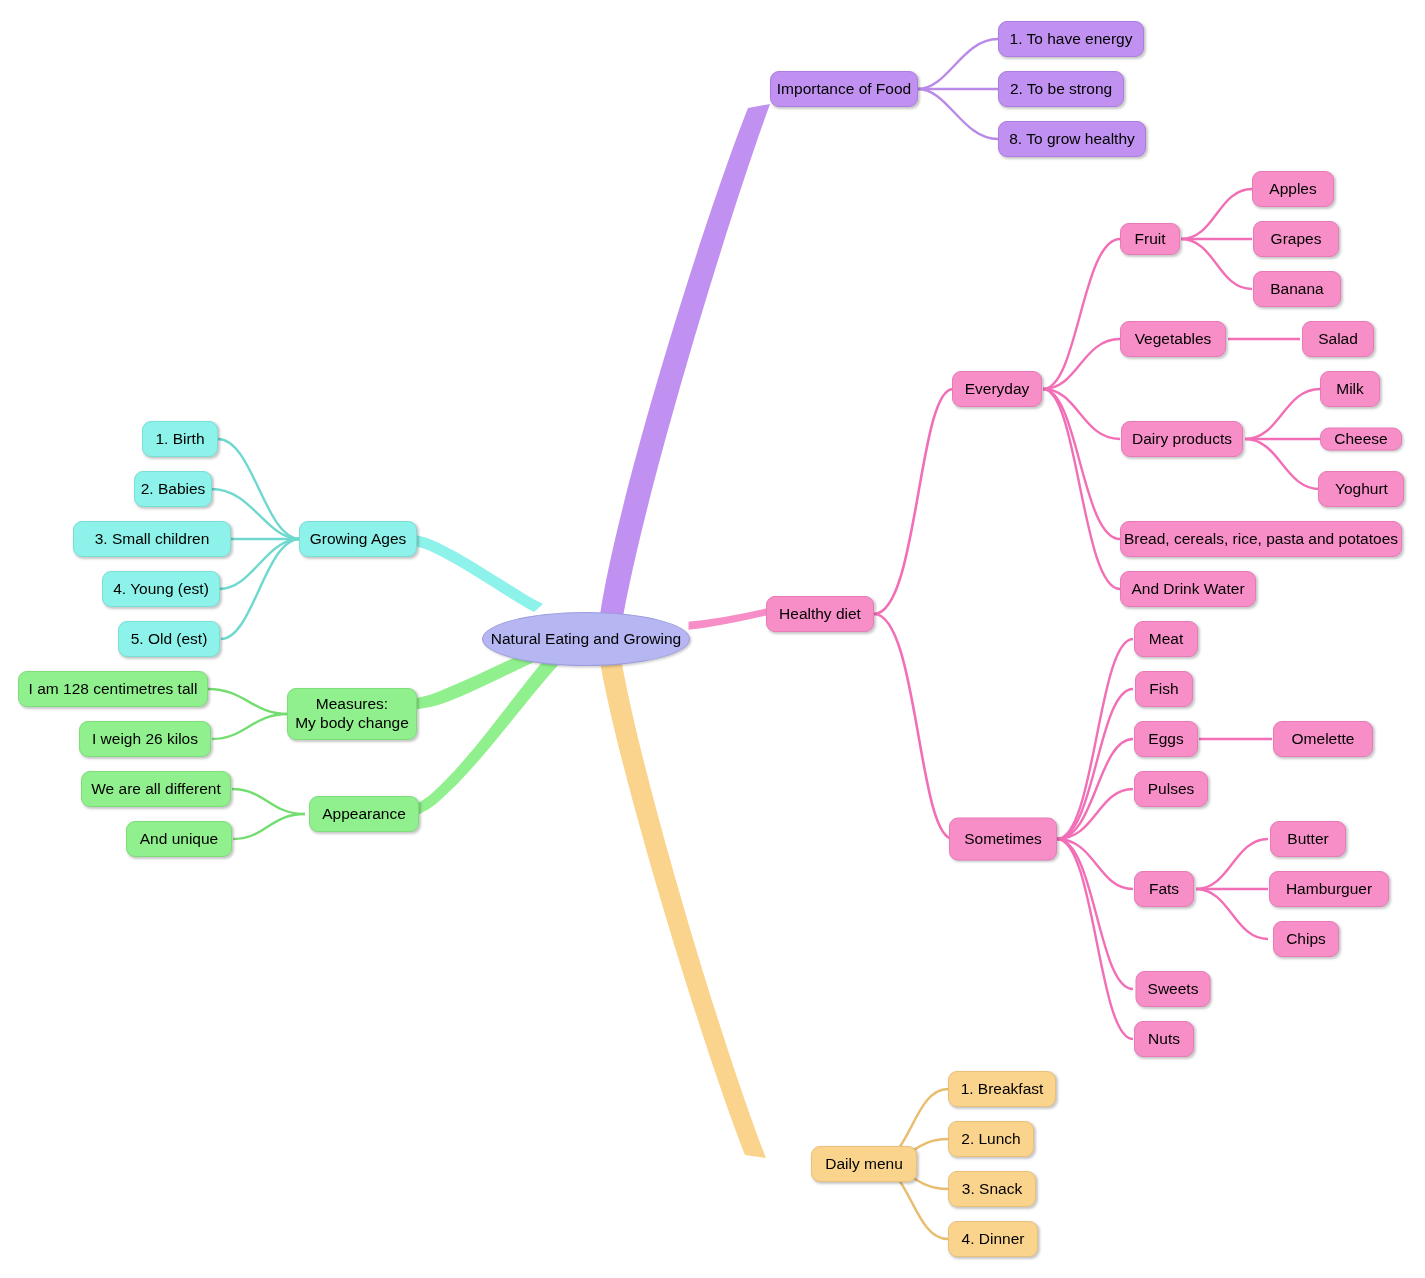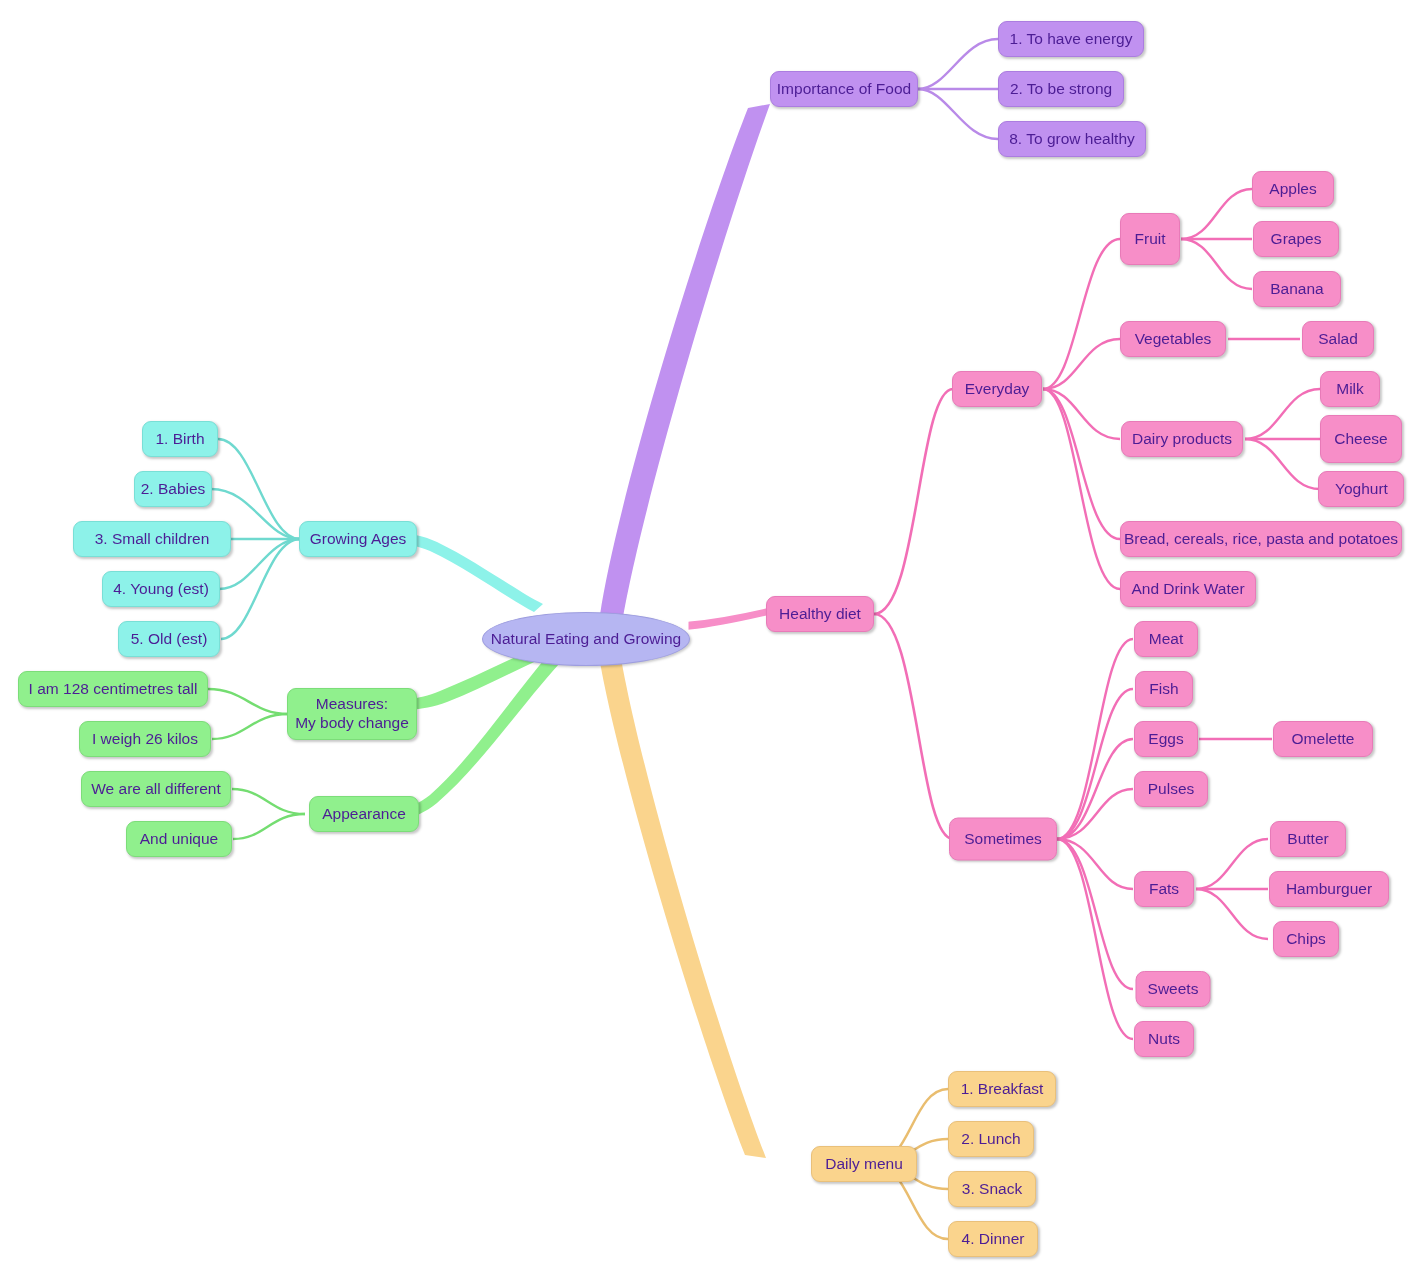--- a/index.html
+++ b/index.html
@@ -29,21 +29,21 @@
   .node {
     position: absolute;
     box-sizing: border-box;
     display: flex;
     align-items: center;
     justify-content: center;
     text-align: center;
     border-radius: 9px;
     font-size: 15.5px;
     line-height: 1.22;
-    color: #4c1d95;
+    color: #000000;
     white-space: pre;
     padding: 0 11px;
     box-shadow: 1.5px 1.5px 2.5px rgba(0,0,0,0.22);
     transform: translate(-50%, -50%);
   }
   .node.root {
     border-radius: 50%;
     box-shadow: 1.5px 1.5px 2.5px rgba(0,0,0,0.20);
   }
   .c-root   { background: #b6b6f2; border: 1px solid #9d9ddf; }
@@ -169,21 +169,21 @@
     <span>8. To grow healthy</span>
   </div>
 
   <div class="node c-pink" style="left:820px; top:614px; width:108px; height:36px;">
     <span>Healthy diet</span>
   </div>
 
   <div class="node c-pink" style="left:997px; top:389px; width:90px; height:36px;">
     <span>Everyday</span>
   </div>
-  <div class="node c-pink" style="left:1150px; top:239px; width:60px; height:52px;">
+  <div class="node c-pink" style="left:1150px; top:239px; width:60px; height:32px;">
     <span>Fruit</span>
   </div>
   <div class="node c-pink" style="left:1293px; top:189px; width:82px; height:36px;">
     <span>Apples</span>
   </div>
   <div class="node c-pink" style="left:1296px; top:239px; width:86px; height:36px;">
     <span>Grapes</span>
   </div>
   <div class="node c-pink" style="left:1297px; top:289px; width:88px; height:36px;">
     <span>Banana</span>
@@ -193,21 +193,21 @@
   </div>
   <div class="node c-pink" style="left:1338px; top:339px; width:72px; height:36px;">
     <span>Salad</span>
   </div>
   <div class="node c-pink" style="left:1182px; top:439px; width:122px; height:36px;">
     <span>Dairy products</span>
   </div>
   <div class="node c-pink" style="left:1350px; top:389px; width:60px; height:36px;">
     <span>Milk</span>
   </div>
-  <div class="node c-pink" style="left:1361px; top:439px; width:82px; height:48px;">
+  <div class="node c-pink" style="left:1361px; top:439px; width:82px; height:23px;">
     <span>Cheese</span>
   </div>
   <div class="node c-pink" style="left:1361px; top:489px; width:86px; height:36px;padding-left:12px;">
     <span>Yoghurt</span>
   </div>
   <div class="node c-pink" style="left:1261px; top:539px; width:282px; height:36px;">
     <span>Bread, cereals, rice, pasta and potatoes</span>
   </div>
   <div class="node c-pink" style="left:1188px; top:589px; width:136px; height:36px;">
     <span>And Drink Water</span>

